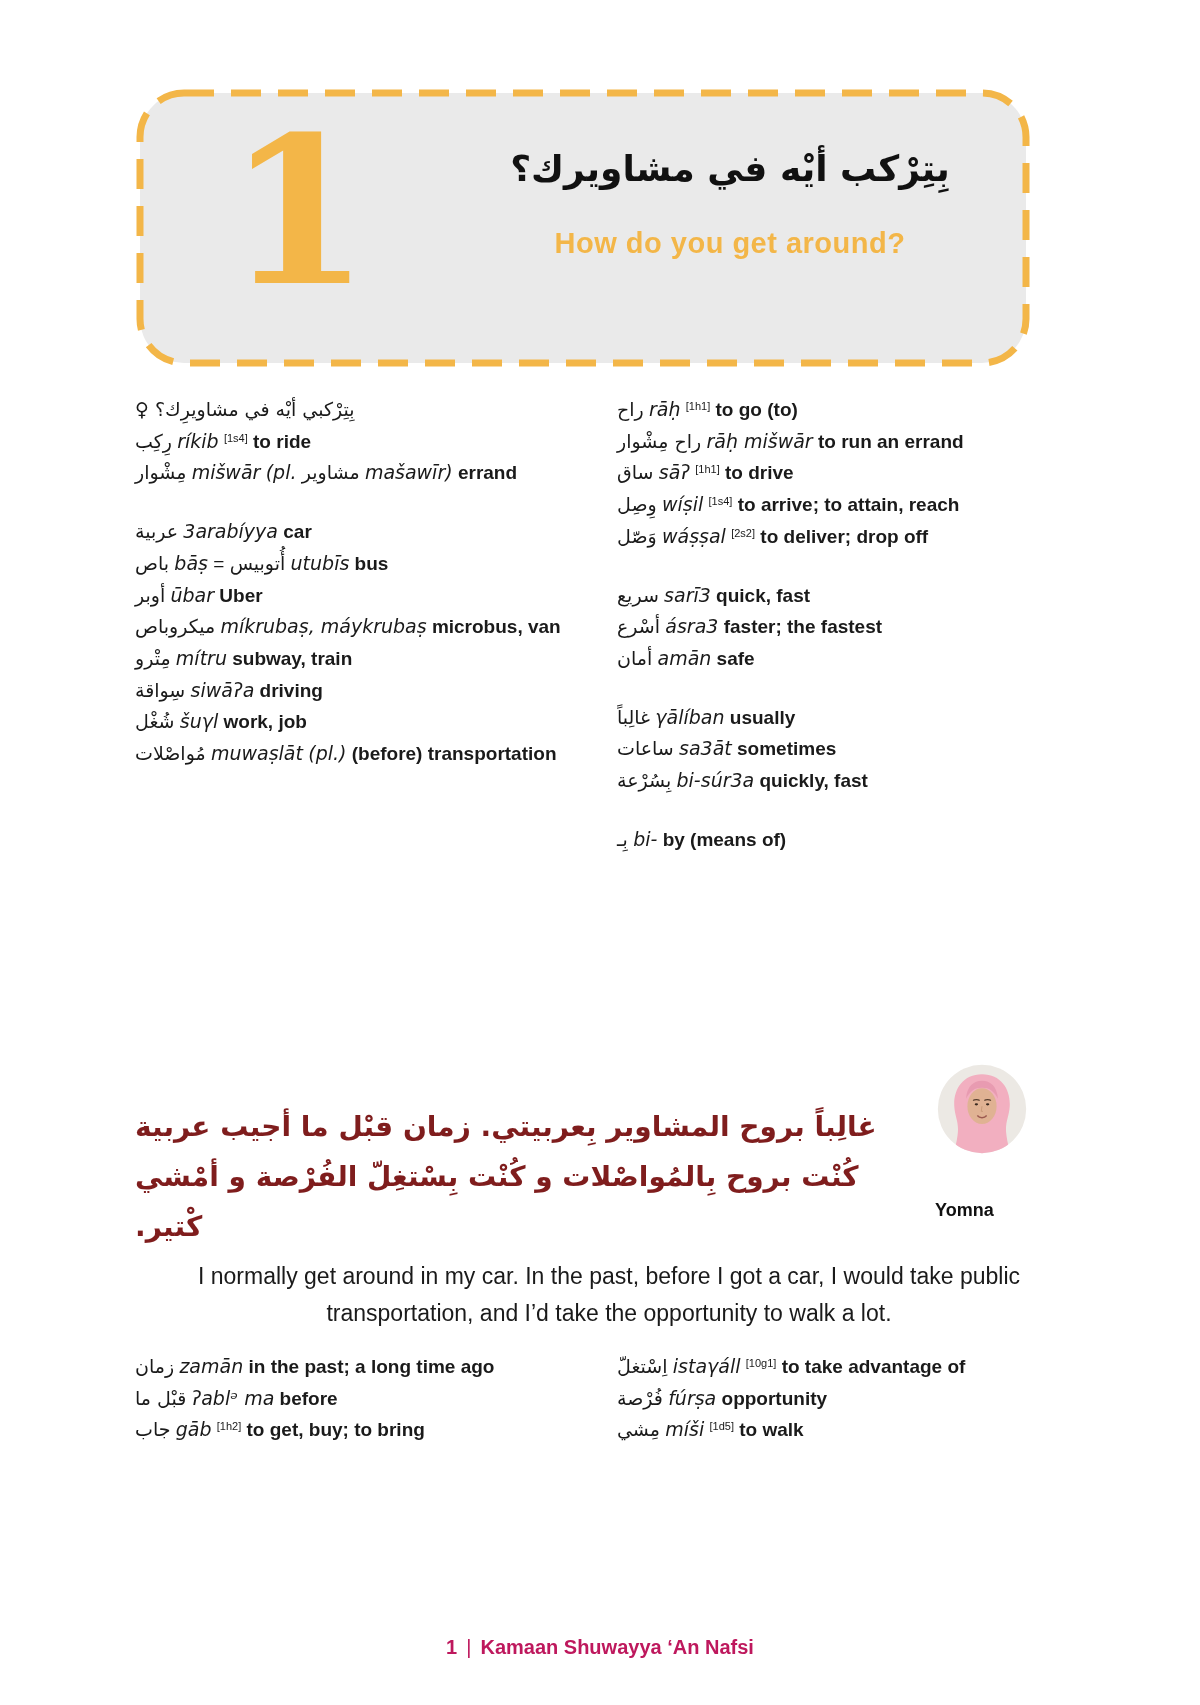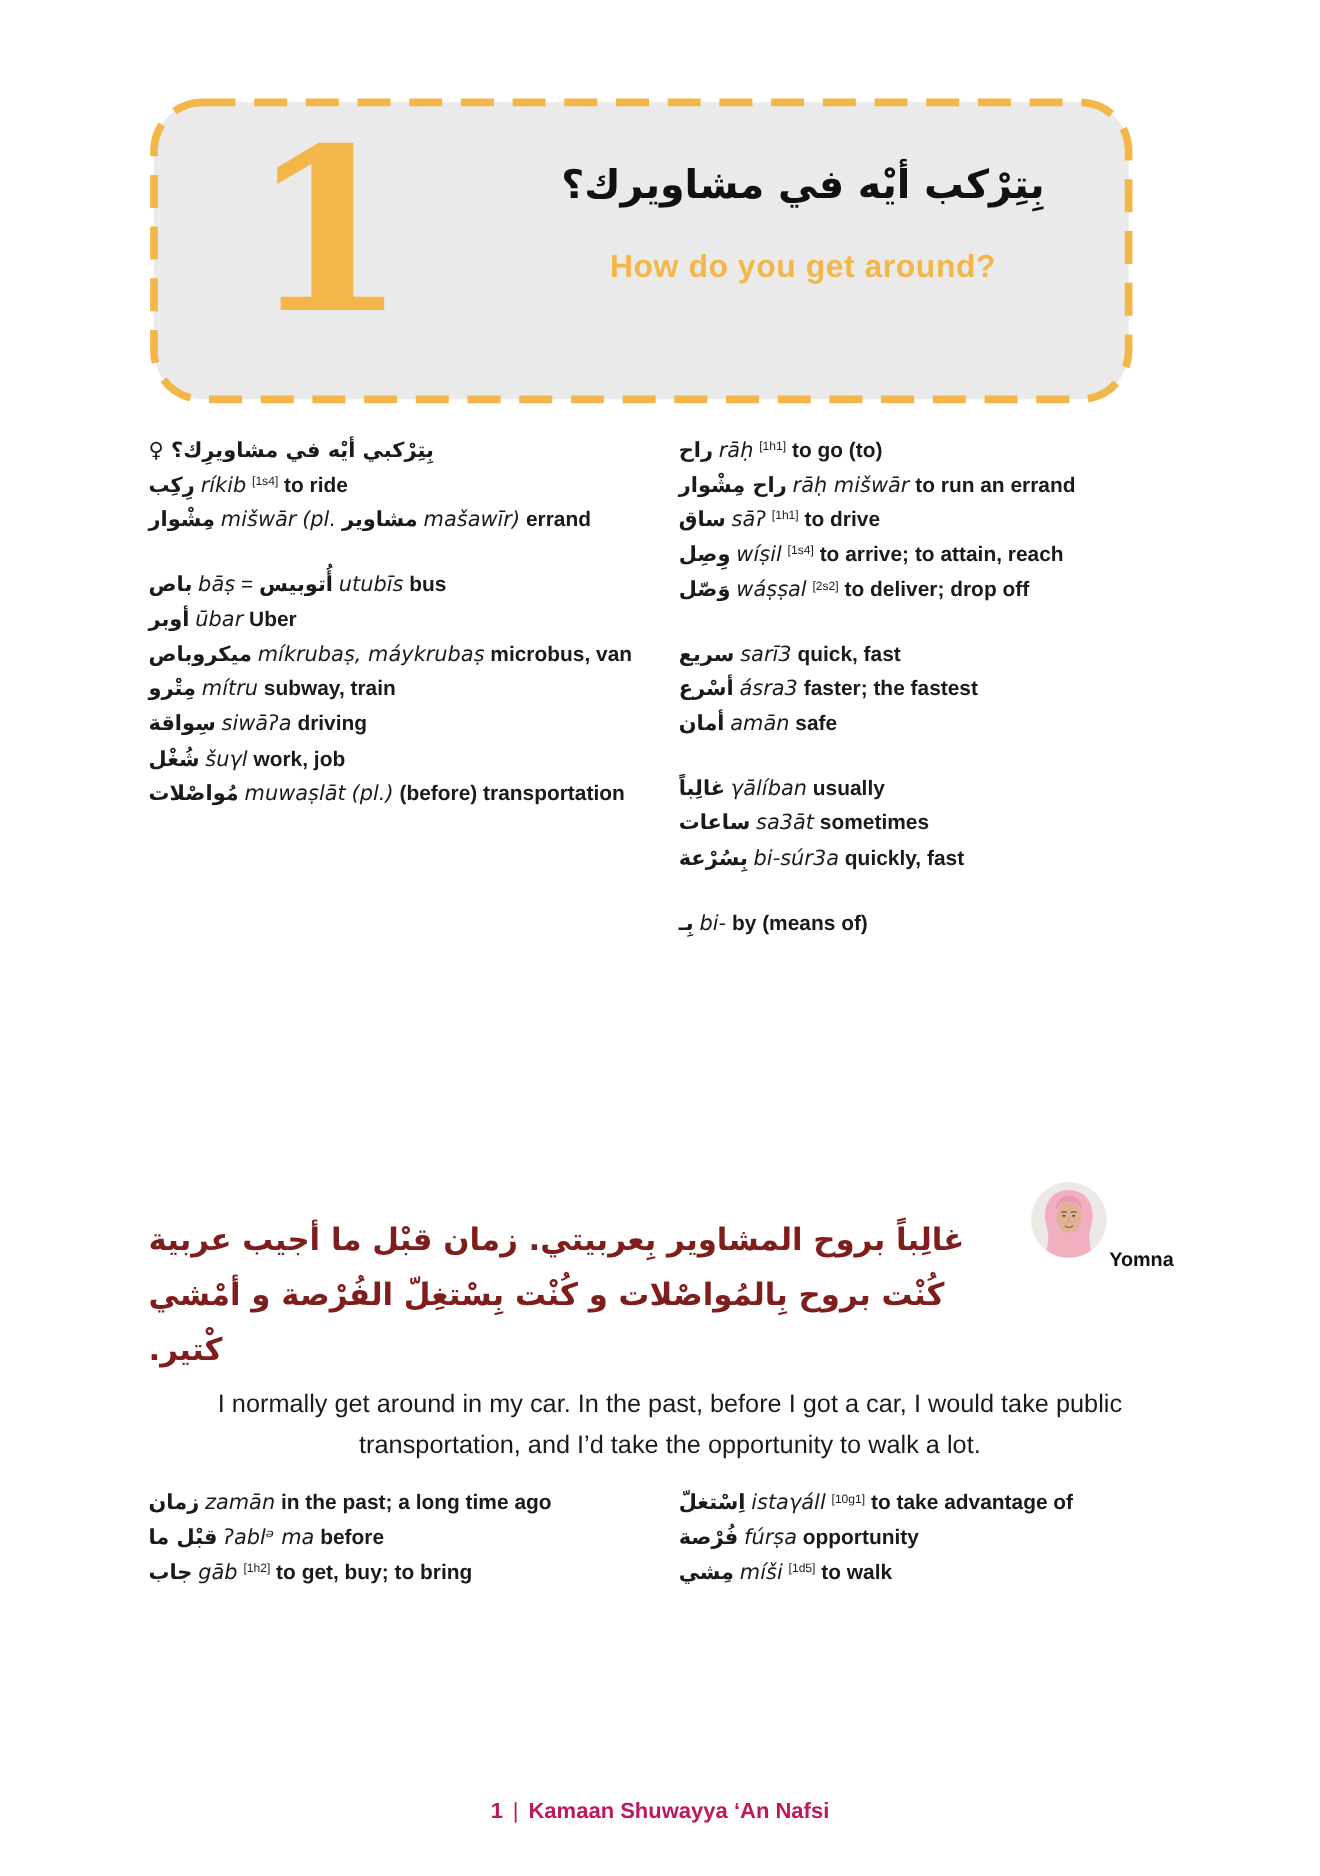--- a/index.html
+++ b/index.html
@@ -28,35 +28,35 @@
   }
 
   
   .vocab{position:absolute;left:135px;width:932px;display:flex;}
   .vocab-top{top:394px;}
   .vocab-bottom{top:1351px;}
   .vcol{width:466px;box-sizing:border-box;}
   .vcol.right{padding-left:16px;}
   .vgroup + .vgroup{margin-top:27px;}
   .ventry{font-size:19px;line-height:31.7px;white-space:nowrap;}
-  .ar{font-family:"DejaVu Sans",sans-serif;font-weight:700;font-size:19px;}
+  .ar{font-family:"DejaVu Sans",sans-serif;font-weight:400;font-size:19px;}
   .it{font-style:italic;font-family:"DejaVu Sans",sans-serif;font-weight:400;}
   .en{font-weight:700;}
   .plain{font-weight:400;}
   sup.tag{font-size:11px;font-weight:400;line-height:0;vertical-align:6px;font-style:normal;}
 
   
   .speaker{position:absolute;left:135px;top:1050px;width:932px;display:flex;align-items:flex-start;}
   .quote{
     width:800px;margin-top:52px;
     direction:rtl;text-align:left;
     font-family:"DejaVu Sans",sans-serif;font-weight:700;
     font-size:28px;line-height:50px;color:#7f1d1d;
   }
-  .photo-col{width:132px;margin-left:auto;margin-top:12px;display:flex;align-items:flex-end;}
+  .photo-col{width:132px;margin-left:auto;margin-top:12px;display:flex;flex-direction:column;align-items:flex-start;}
   .speaker-name{margin-top:44px;font-weight:700;font-size:18px;color:#111;}
 
   
   .translation{
     position:absolute;left:135px;top:1258px;width:948px;margin:0;
     font-size:23px;line-height:37px;font-weight:400;color:#1a1a1a;text-align:center;
   }
 
   
   .footer{position:absolute;left:0;top:1636px;width:1200px;text-align:center;font-size:20px;font-weight:700;color:#be185d;}
@@ -79,20 +79,21 @@
   </div>
 
   <div class="vocab vocab-top">
     <div class="vcol left">
         <div class="vgroup">
           <div class="ventry"><span class="ar" dir="rtl">بِتِرْكبي أيْه في مشاويرِك؟ ♀</span></div>
           <div class="ventry"><span class="ar" dir="rtl">رِكِب</span> <span class="it">ríkib</span> <sup class="tag">[1s4]</sup> <span class="en">to ride</span></div>
           <div class="ventry"><span class="ar" dir="rtl">مِشْوار</span> <span class="it">mišwār</span> <span class="it">(pl.</span> <span class="ar" dir="rtl">مشاوير</span> <span class="it">mašawīr)</span> <span class="en">errand</span></div>
         </div>
         <div class="vgroup">
+          <div class="ventry"><span class="ar" dir="rtl">عربية</span> <span class="it">3arabíyya</span> <span class="en">car</span></div>
           <div class="ventry"><span class="ar" dir="rtl">باص</span> <span class="it">bāṣ</span> <span class="plain">=</span> <span class="ar" dir="rtl">أُتوبيس</span> <span class="it">utubīs</span> <span class="en">bus</span></div>
           <div class="ventry"><span class="ar" dir="rtl">أوبر</span> <span class="it">ūbar</span> <span class="en">Uber</span></div>
           <div class="ventry"><span class="ar" dir="rtl">ميكروباص</span> <span class="it">míkrubaṣ, máykrubaṣ</span> <span class="en">microbus, van</span></div>
           <div class="ventry"><span class="ar" dir="rtl">مِتْرو</span> <span class="it">mítru</span> <span class="en">subway, train</span></div>
           <div class="ventry"><span class="ar" dir="rtl">سِواقة</span> <span class="it">siwāʔa</span> <span class="en">driving</span></div>
           <div class="ventry"><span class="ar" dir="rtl">شُغْل</span> <span class="it">šuγl</span> <span class="en">work, job</span></div>
           <div class="ventry"><span class="ar" dir="rtl">مُواصْلات</span> <span class="it">muwaṣlāt</span> <span class="it">(pl.)</span> <span class="en">(before) transportation</span></div>
         </div>
       </div>
     <div class="vcol right">

